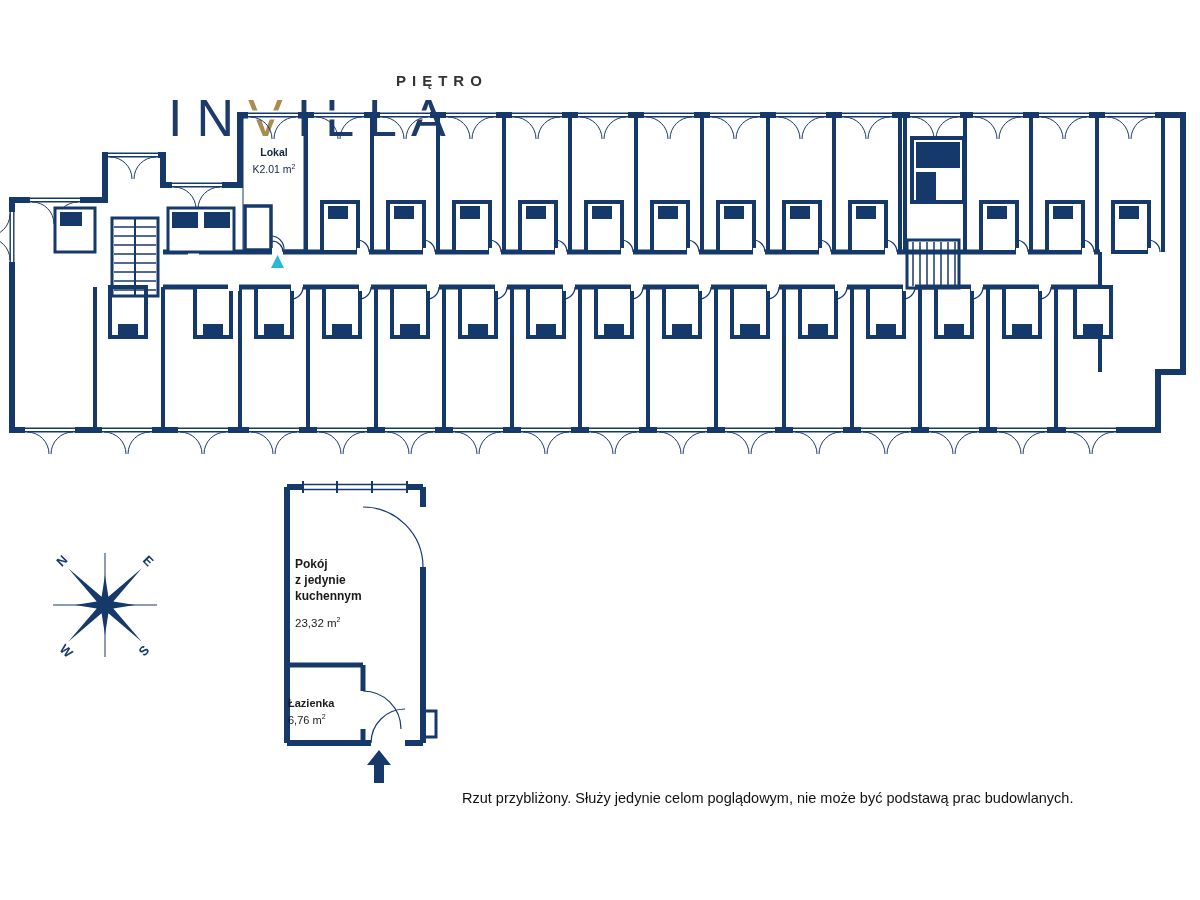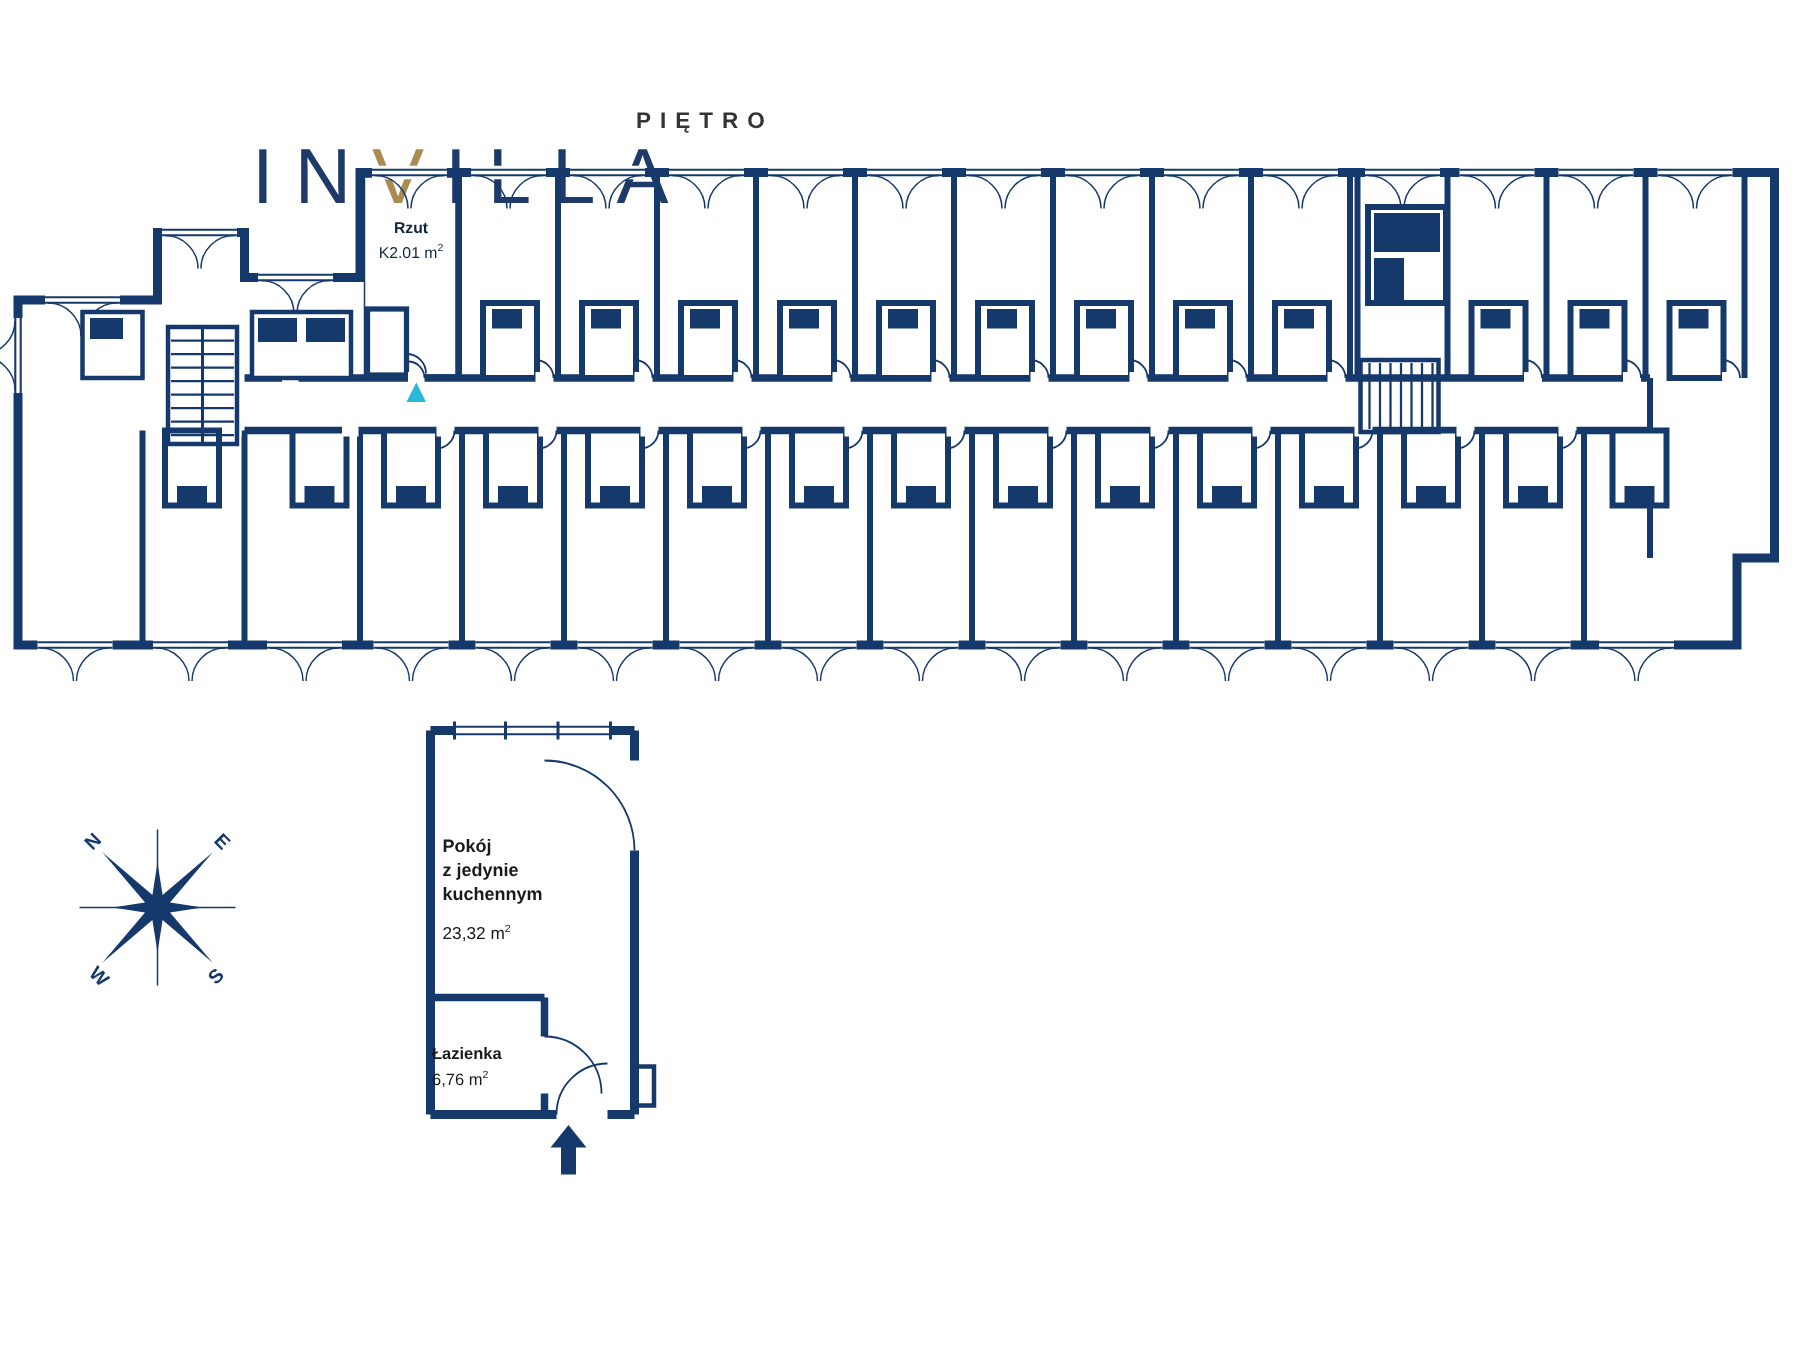--- a/index.html
+++ b/index.html
@@ -2,21 +2,21 @@
 <html><head>
 <meta charset="utf-8">
 <style>
   html,body{margin:0;padding:0;background:#ffffff;}
   #canvas{position:relative;width:1200px;height:900px;background:#ffffff;overflow:hidden;
           font-family:"Liberation Sans",sans-serif;}
   .abs{position:absolute;}
   
   .logo{left:168px;top:88px;font-size:52px;letter-spacing:14px;color:#1d3a69;font-weight:400;}
   .logo .accent{color:#ab8c50;}
-  .floor-label{left:396px;top:72px;font-size:15px;font-weight:bold;letter-spacing:6px;color:#343434;margin-left:28px;}
+  .floor-label{left:396px;top:72px;font-size:15px;font-weight:bold;letter-spacing:6px;color:#343434;}
   
   .plan line,.plan path,.plan rect,.plan polyline{stroke:#16396b;fill:none;}
   .plan .f{fill:#16396b;stroke:none;}
   .plan .wh{fill:#ffffff;stroke:none;}
   .plan .cw{fill:#ffffff;stroke:#16396b;}
   
   .unit-label{left:243px;top:146px;width:62px;text-align:center;font-size:10.5px;line-height:13px;color:#10253f;}
   .unit-label .nm{font-weight:bold;display:block;}
   .room-label{left:295px;top:556px;width:120px;text-align:left;font-size:12px;line-height:16px;color:#1a1a1a;}
   .room-label .nm{font-weight:bold;display:block;}
@@ -172,21 +172,21 @@
       <rect class="cw" x="245" y="106" width="26" height="44" stroke-width="3.5"></rect>
       <path d="M271,136 A13,13 0 0 1 284,149" stroke-width="1.2"></path>
       <rect class="wh" x="272" y="148" width="11" height="8"></rect>
       <path d="M283,152 A11,11 0 0 0 272,141" stroke-width="1.2"></path>
     </g>
 
     <polygon points="271,168 284,168 277.5,155" stroke="none" fill="#28b8d8"></polygon>
   </svg>
 
   <div class="abs unit-label">
-    <span class="nm">Rzut</span>
+    <span class="nm">Lokal</span>
     <span><span>K2.01 m</span><sup class="sq">2</sup></span>
   </div>
 
   <svg class="abs plan" style="left:35px;top:540px;" width="140" height="135" viewBox="0 0 140 135">
     <line x1="18" y1="65" x2="122" y2="65" stroke-width="1"></line>
     <line x1="70" y1="13" x2="70" y2="117" stroke-width="1"></line>
     <polygon class="f" points="100,65 78.3,68.4 106.8,101.8 73.4,73.3 70,95 66.6,73.3 33.2,101.8 61.7,68.4 40,65 61.7,61.6 33.2,28.2 66.6,56.7 70,35 73.4,56.7 106.8,28.2 78.3,61.6"></polygon>
     <text class="compass-letter" x="30" y="24" text-anchor="middle" transform="rotate(-45 30 24)">N</text>
     <text class="compass-letter" x="110" y="24" text-anchor="middle" transform="rotate(45 110 24)">E</text>
     <text class="compass-letter" x="112" y="114" text-anchor="middle" transform="rotate(-45 112 114)">S</text>
@@ -224,14 +224,15 @@
   <div class="abs room-label">
     <span class="nm">Pokój</span>
     <span class="nm">z jedynie kuchennym</span>
     <span class="area"><span>23,32 m</span><sup class="sq">2</sup></span>
   </div>
   <div class="abs bath-label">
     <span class="nm">Łazienka</span>
     <span><span>6,76 m</span><sup class="sq">2</sup></span>
   </div>
 
+  <div class="abs disclaimer">Rzut przybliżony. Służy jedynie celom poglądowym, nie może być podstawą prac budowlanych.</div>
 
 </div>
 
 </body></html>

